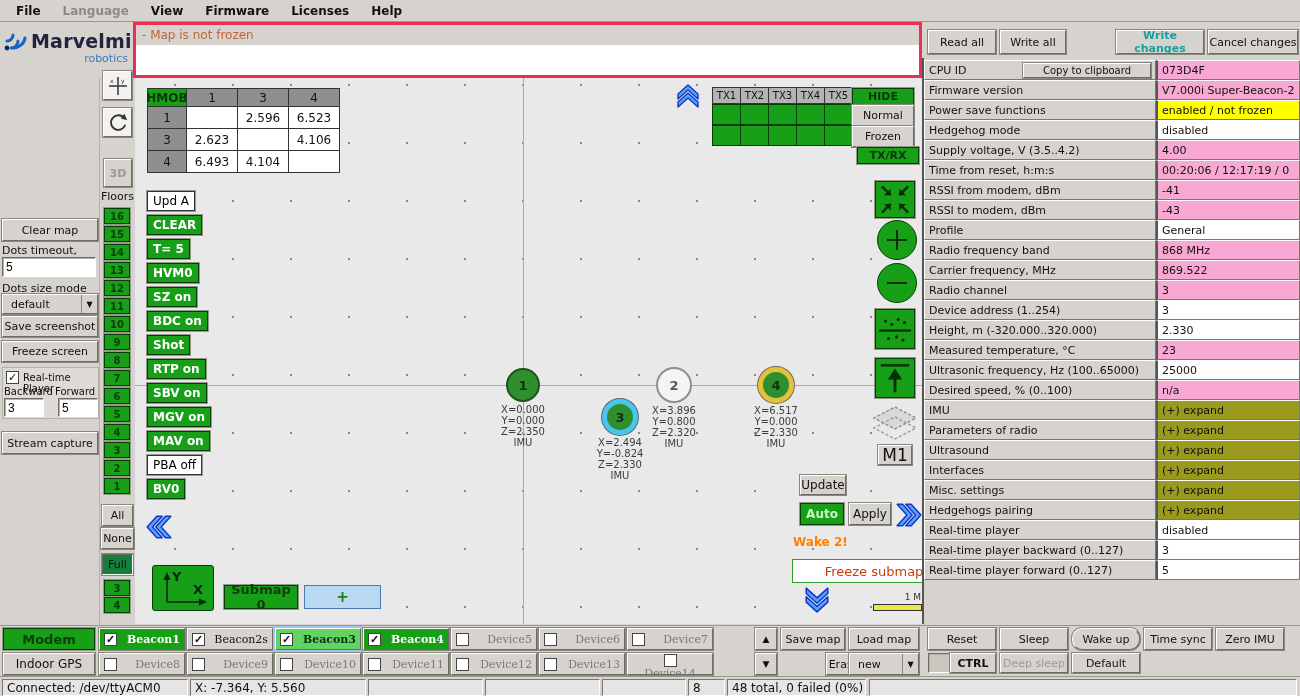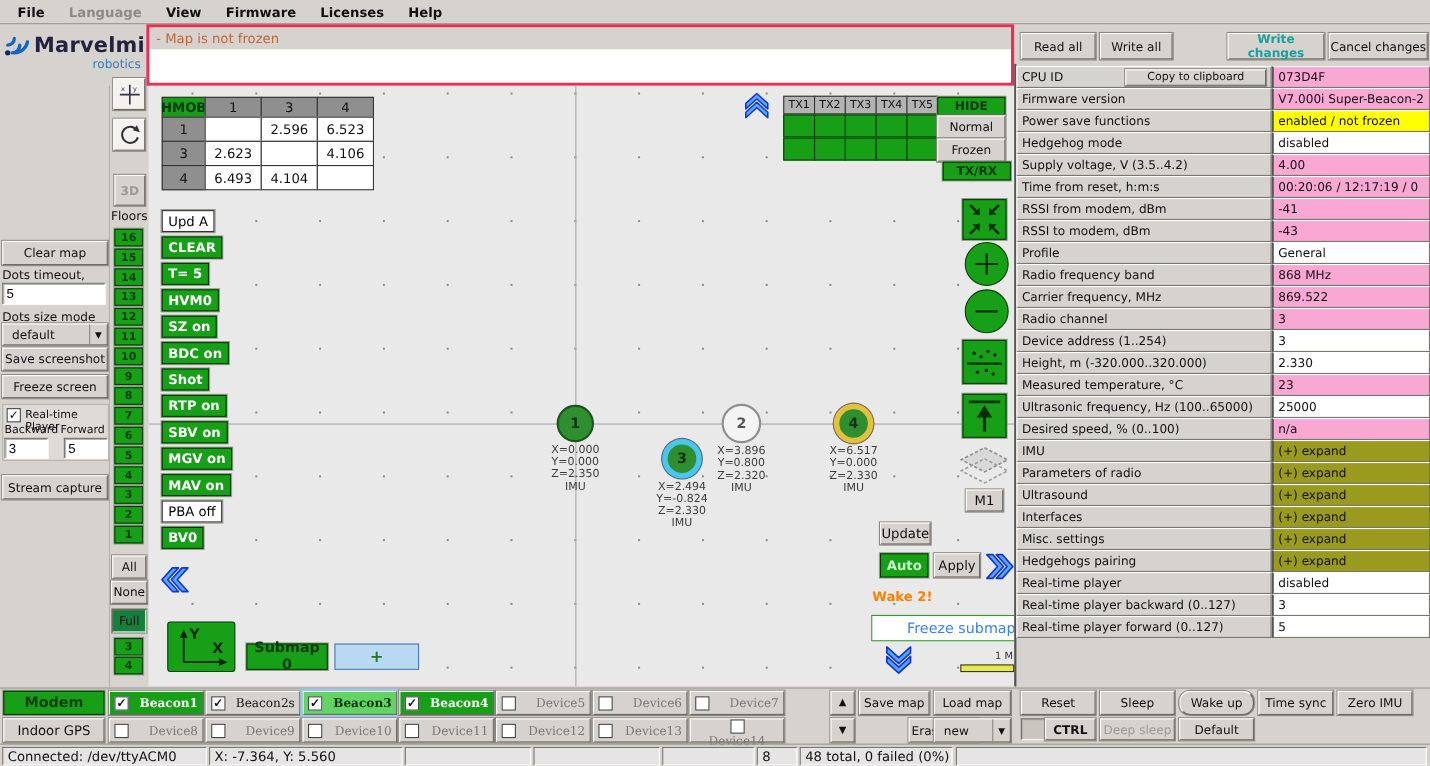--- a/index.html
+++ b/index.html
@@ -328,21 +328,21 @@
       <svg width="38" height="38" viewBox="0 0 24 24">
         <line x1="3" y1="4" x2="21" y2="4" stroke="#062f06" stroke-width="1.6"></line>
         <line x1="12" y1="21" x2="12" y2="10" stroke="#062f06" stroke-width="1.8"></line>
         <polygon points="12,6 7.5,13 16.5,13" fill="#062f06"></polygon>
       </svg>
     </div>
     <svg class="abs" style="left:736px;top:327px;" width="48" height="36" viewBox="0 0 48 36">
       <polygon points="24,2 45,13 24,24 3,13" fill="#d9d9d9" stroke="#8f8f8f" stroke-width="1.5" stroke-dasharray="3,2"></polygon>
       <polygon points="24,12 45,23 24,34 3,23" fill="none" stroke="#9f9f9f" stroke-width="1.5" stroke-dasharray="3,2"></polygon>
     </svg>
-    <div class="btn abs" style="left:743px;top:367px;width:34px;height:20px;font-size:12px;">M1</div>
+    <div class="btn abs" style="left:743px;top:367px;width:34px;height:20px;font-size:17px;">M1</div>
 
     <div id="beaconlayer">
         <div class="beacon green" style="left: 371px; top: 290px;">1</div>
         <div class="blabel" style="left: 388px; top: 326px;">
           <div>X=0.000</div>
           <div>Y=0.000</div>
           <div>Z=2.350</div>
           <div>IMU</div>
         </div>
         <div class="beacon cyan" style="left: 467px; top: 321px;">3</div>
@@ -371,21 +371,21 @@
     <div class="btn abs" style="left:665px;top:397px;width:46px;height:20px;font-size:12px;">Update</div>
     <div class="gbtn abs" style="left:665px;top:425px;width:44px;height:22px;color:#c8f7c8;font-size:12px;">Auto</div>
     <div class="btn abs" style="left:714px;top:425px;width:42px;height:22px;font-size:12px;">Apply</div>
     <svg class="abs" style="left:760px;top:423px;" width="28" height="28" viewBox="0 0 26 26">
       <g fill="#5aa2ff" stroke="#1238c8" stroke-width="1.4" stroke-linejoin="round">
         <polygon points="2,3 11,13 2,23 7,23 16,13 7,3"></polygon>
         <polygon points="10,3 19,13 10,23 15,23 24,13 15,3"></polygon>
       </g>
     </svg>
     <div class="abs" style="left:658px;top:457px;color:#ff8000;font-weight:bold;font-size:12px;">Wake 2!</div>
-    <div class="abs" style="left:657px;top:481px;width:152px;height:24px;background:#fff;border:1px solid #2e9e2e;color:#3b82f6;font-size:13px;display:flex;align-items:center;justify-content:center;padding-left:12px;">Freeze submap</div>
+    <div class="abs" style="left:657px;top:481px;width:152px;height:24px;background:#fff;border:1px solid #2e9e2e;color:#c2410c;font-size:13px;display:flex;align-items:center;justify-content:center;padding-left:12px;">Freeze submap</div>
     <svg class="abs" style="left:668px;top:508px;" width="28" height="28" viewBox="0 0 26 26">
       <g transform="rotate(90 13 13)" fill="#5aa2ff" stroke="#1238c8" stroke-width="1.4" stroke-linejoin="round">
         <polygon points="2,3 11,13 2,23 7,23 16,13 7,3"></polygon>
         <polygon points="10,3 19,13 10,23 15,23 24,13 15,3"></polygon>
       </g>
     </svg>
     <div class="abs" style="left:730px;top:514px;width:56px;text-align:right;font-size:9px;color:#333;">1 M</div>
     <div class="abs" style="left:738px;top:526px;width:49px;height:7px;background:#e8e84a;border:1px solid #333;"></div>
 
     <svg class="abs" style="left:10px;top:435px;" width="28" height="28" viewBox="0 0 26 26">

